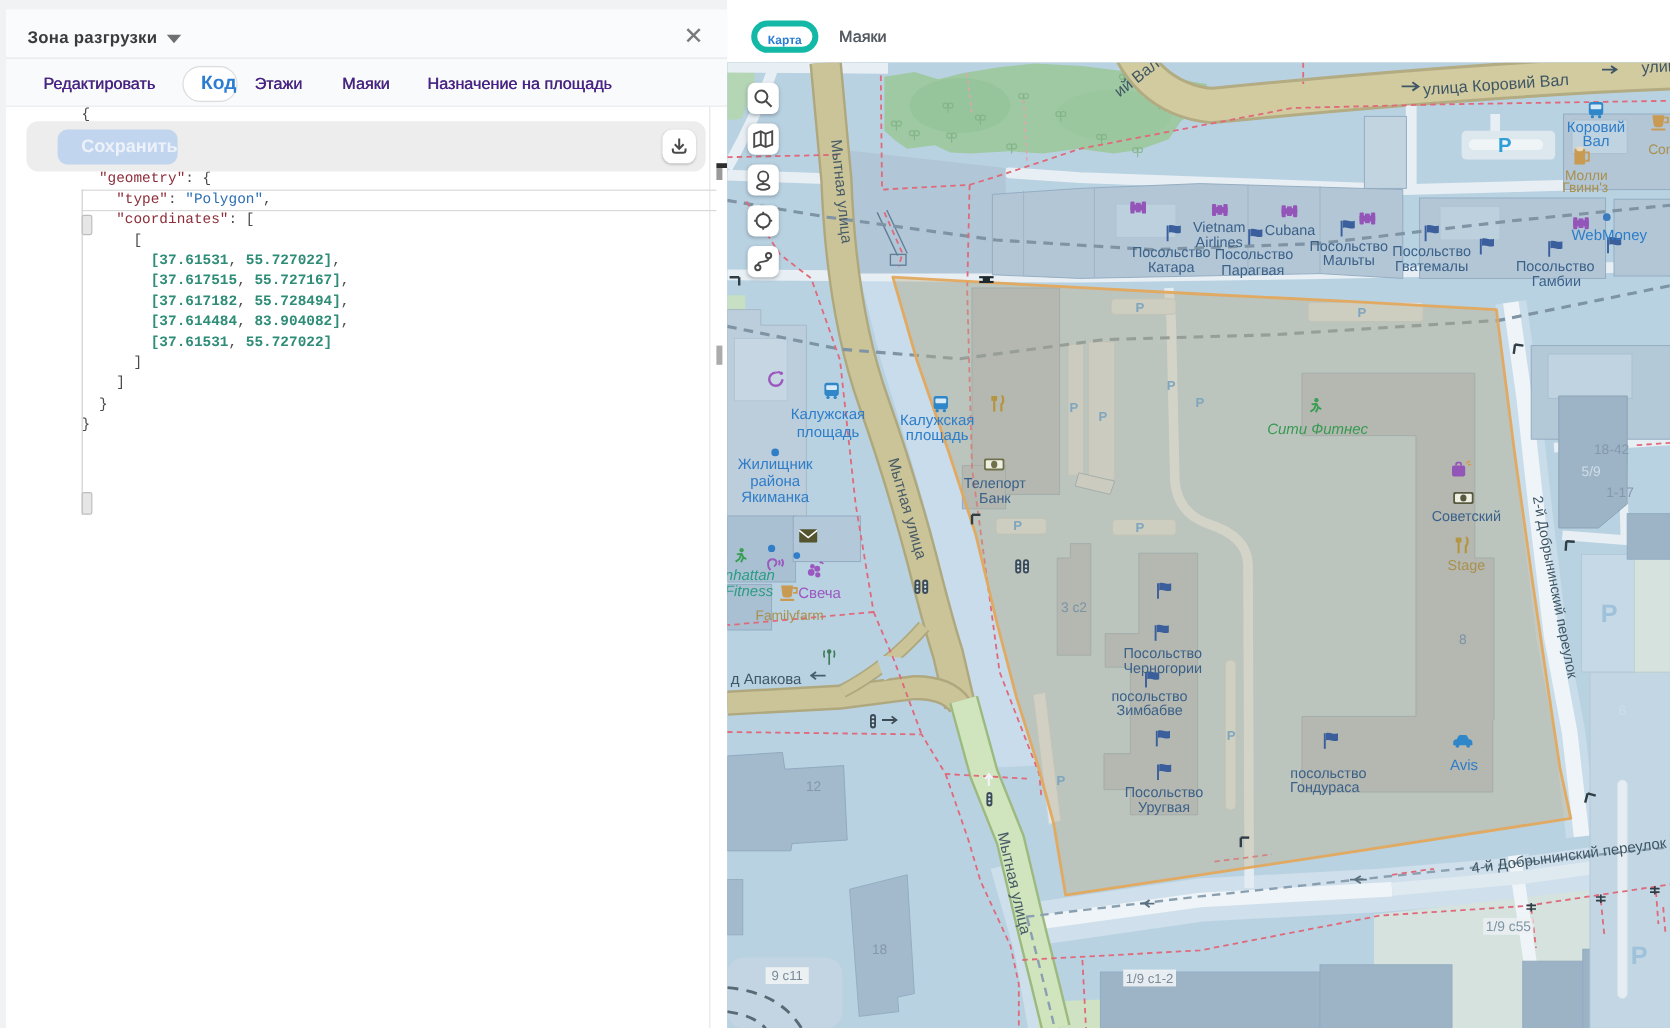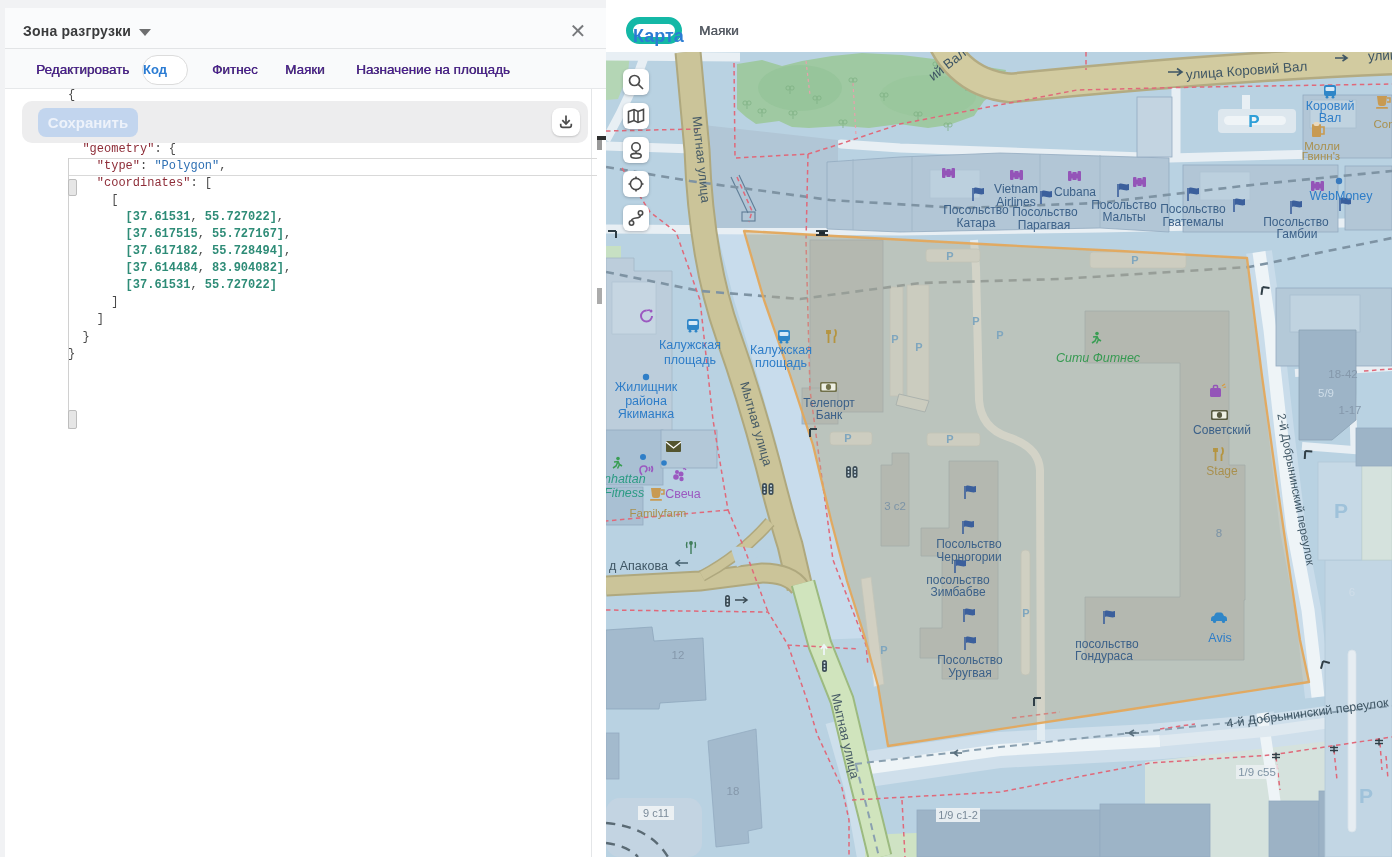--- a/index.html
+++ b/index.html
@@ -5,48 +5,48 @@
   * { margin:0; padding:0; box-sizing:border-box; }
   html,body { width:1392px; height:857px; overflow:hidden; background:#f1f2f4; font-family:"Liberation Sans", sans-serif; }
   .abs { position:absolute; }
   #panel { position:absolute; left:5px; top:8px; width:601px; height:849px; background:#fff; }
   #phead { position:absolute; left:5px; top:8px; width:601px; height:41px; background:#fafbfc; border-bottom:1px solid #e2e4e6; }
   #ptitle { position:absolute; left:23px; top:23px; font-size:14px; font-weight:bold; letter-spacing:.2px; color:#3a3b3c; }
   #pcaret { position:absolute; left:139px; top:29px; width:0; height:0; border-left:6px solid transparent; border-right:6px solid transparent; border-top:7px solid #6e6f70; }
   #pclose { position:absolute; left:567px; top:20px; width:22px; height:22px; color:#77797c; font-size:20px; line-height:22px; text-align:center;}
   #ptabs { position:absolute; left:5px; top:49px; width:601px; height:40px; background:#f9fafb; border-bottom:1px solid #e6e8ea; }
   .tab { position:absolute; top:62px; font-size:13.5px; color:#4c1d95; text-shadow:0.4px 0 0 #434549; }
-  #tabkod { position:absolute; left:142px; top:55px; width:46px; height:30px; background:#fff; border:1px solid #dcdcdc; border-radius:15px; color:#2b7cd3; font-size:13px; font-weight:bold; text-align:left; line-height:28px; }
+  #tabkod { position:absolute; left:152px; top:55px; width:46px; height:30px; background:#fff; border:1px solid #dcdcdc; border-radius:15px; color:#2b7cd3; font-size:16px; font-weight:bold; text-align:right; line-height:28px; }
   #codearea { position:absolute; left:5px; top:89px; width:601px; height:768px; background:#fff; }
   #codetrack { position:absolute; left:591px; top:89px; width:1px; height:768px; background:#e4e6e8; }
   pre.code { position:absolute; font-family:"Liberation Mono", monospace; font-size:12px; line-height:17.05px; color:#4a4a4a; white-space:pre; }
   .k { color:#8e2d38; }
   .s { color:#2d6fb3; }
   .n { color:#2e8c77;font-weight:bold; }
   #savebar { position:absolute; left:22px; top:101px; width:566px; height:42px; background:#ededee; border-radius:10px; }
-  #savebtn { position:absolute; left:16px; top:7px; width:100px; height:29px; background:#c2d5ee; border-radius:8px; color:#edf2fa; font-size:15px; font-weight:bold; text-align:center; line-height:29px; }
+  #savebtn { position:absolute; left:26px; top:7px; width:100px; height:29px; background:#c2d5ee; border-radius:8px; color:#edf2fa; font-size:15px; font-weight:bold; text-align:right; line-height:29px; }
   #dlbtn { position:absolute; left:530px; top:7px; width:28px; height:28px; background:#fff; border-radius:8px; box-shadow:0 1px 2px rgba(0,0,0,.18); }
   #mapbar { position:absolute; left:606px; top:0; width:786px; height:52px; background:#fff; }
-  #kartapill { position:absolute; left:626px; top:17px; width:56px; height:27px; background:#fff; border:7px solid #14b8a6; border-radius:14px; color:#2b7cd3; font-size:18px; font-weight:bold; text-align:center; line-height:25px; }
+  #kartapill { position:absolute; left:626px; top:17px; width:56px; height:27px; background:#fff; border:5px solid #14b8a6; border-radius:14px; color:#2b7cd3; font-size:10px; font-weight:bold; text-align:center; line-height:25px; }
   #majaki { position:absolute; left:699px; top:23px; font-size:13.5px; color:#565c64; text-shadow:0.4px 0 0 #565c64; }
   #map { position:absolute; left:606px; top:52px; width:786px; height:805px; background:#b9d2e2; overflow:hidden; }
   .mbtn { position:absolute; width:26px; height:26px; background:#fff; border-radius:6px; box-shadow:0 1px 3px rgba(60,70,80,.35); }
   .mbtn svg { position:absolute; left:2px; top:2px; }
 </style>
 </head>
 <body>
 <div id="panel"></div>
 <div id="phead"></div>
 <div id="ptitle">Зона разгрузки</div>
 <div id="pcaret"></div>
 <div id="pclose">✕</div>
 <div id="ptabs"></div>
 <div class="tab" style="left:36px;">Редактировать</div>
 <div id="tabkod">Код</div>
-<div class="tab" style="left:212px;">Фитнес</div>
+<div class="tab" style="left:212px;">Этажи</div>
 <div class="tab" style="left:285px;">Маяки</div>
 <div class="tab" style="left:356px;">Назначение на площадь</div>
 <div id="codearea"></div>
 <div id="codetrack"></div>
 
 <pre class="code" style="left:68px; top:87px;">{</pre>
 <pre class="code" style="left:68px; top:141px;"><span class="k">  "geometry"</span>: {
 <span class="k">    "type"</span>: <span class="s">"Polygon"</span>,
 <span class="k">    "coordinates"</span>: [
       [

